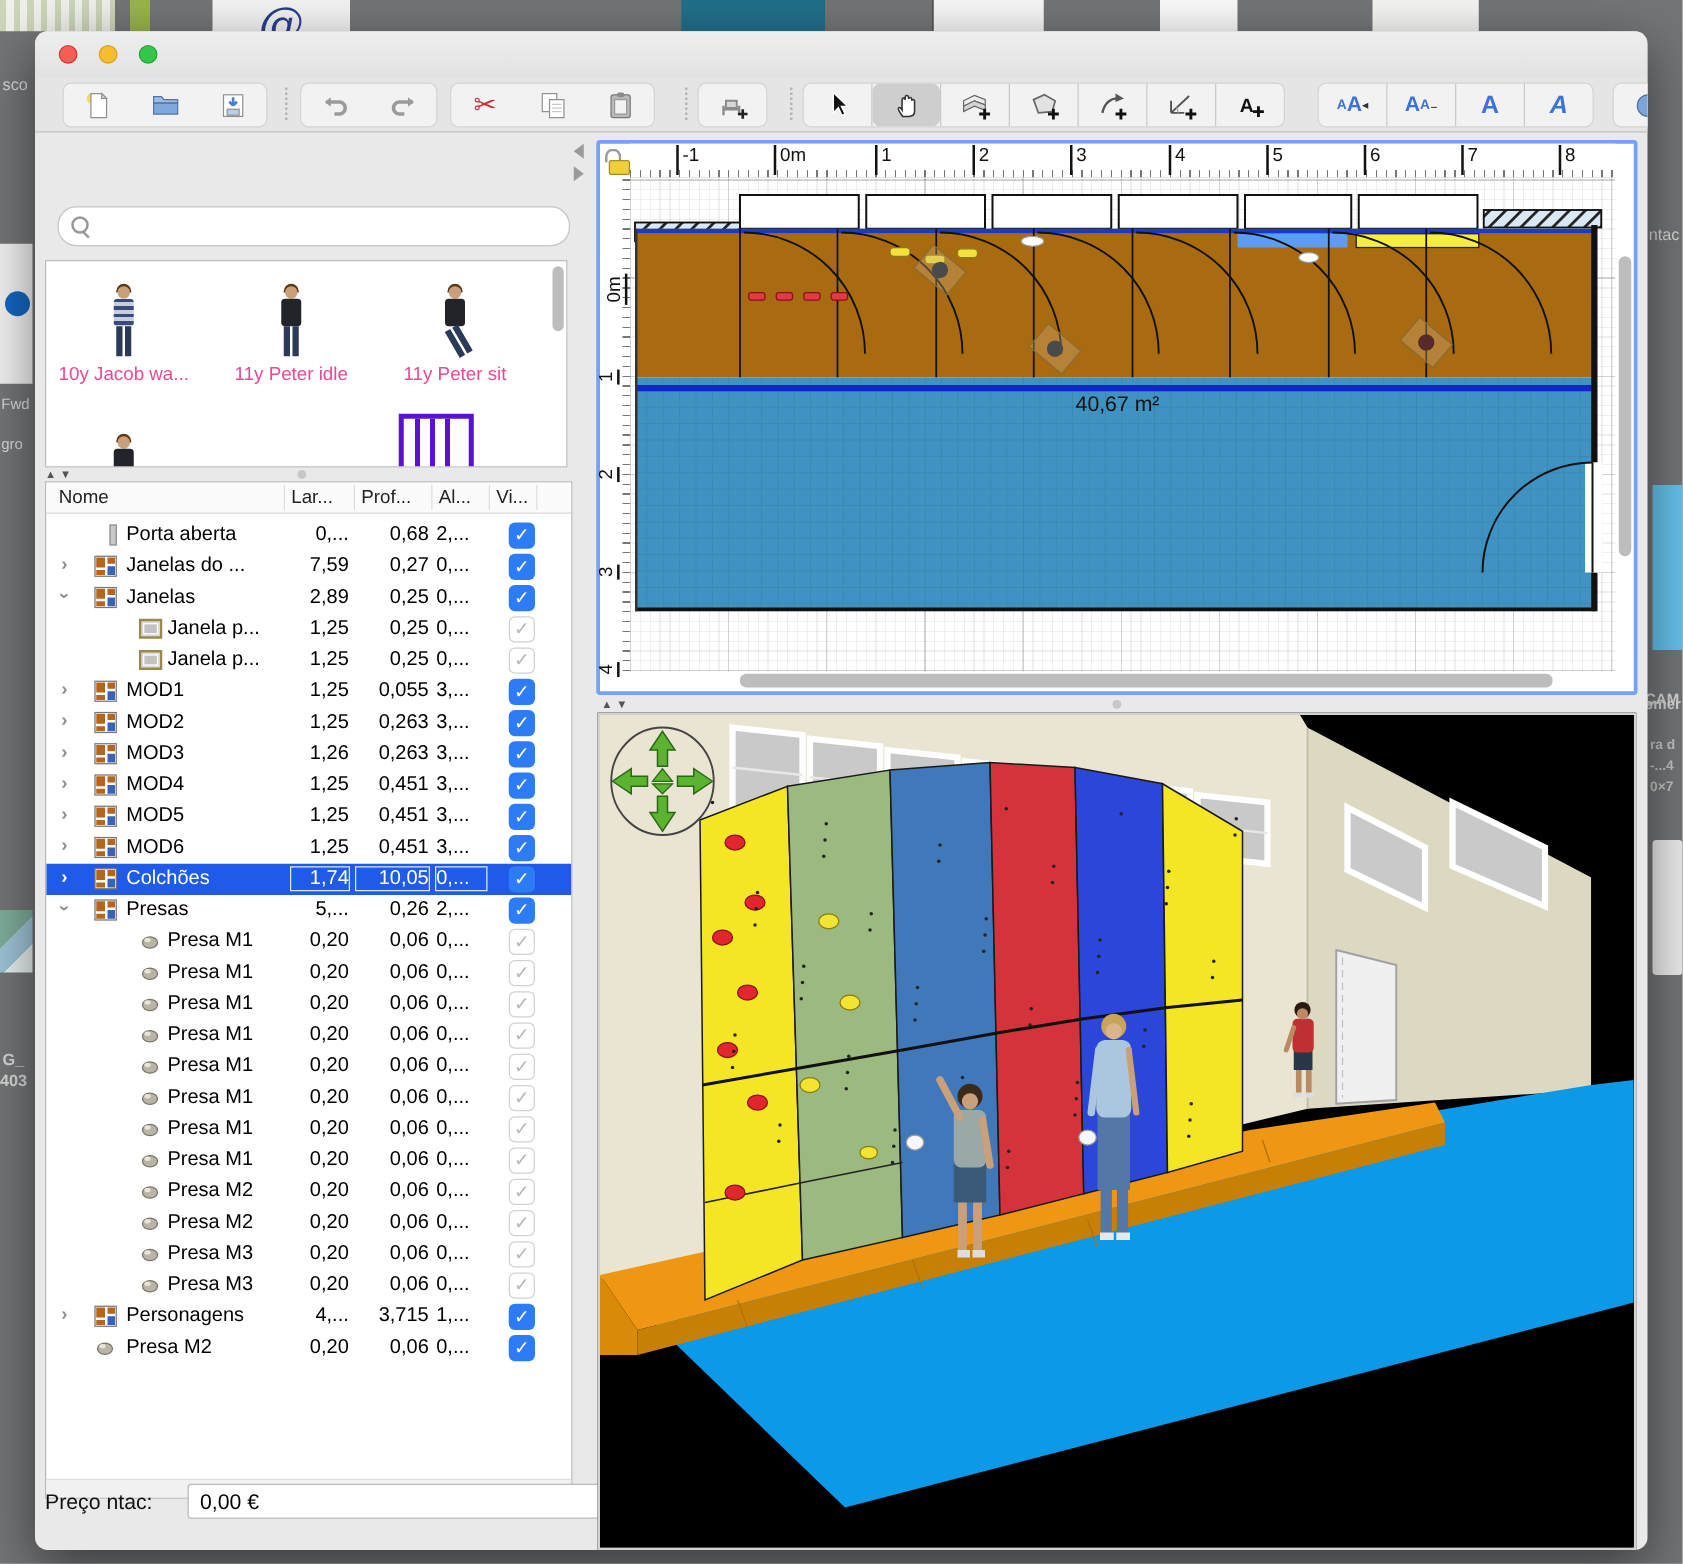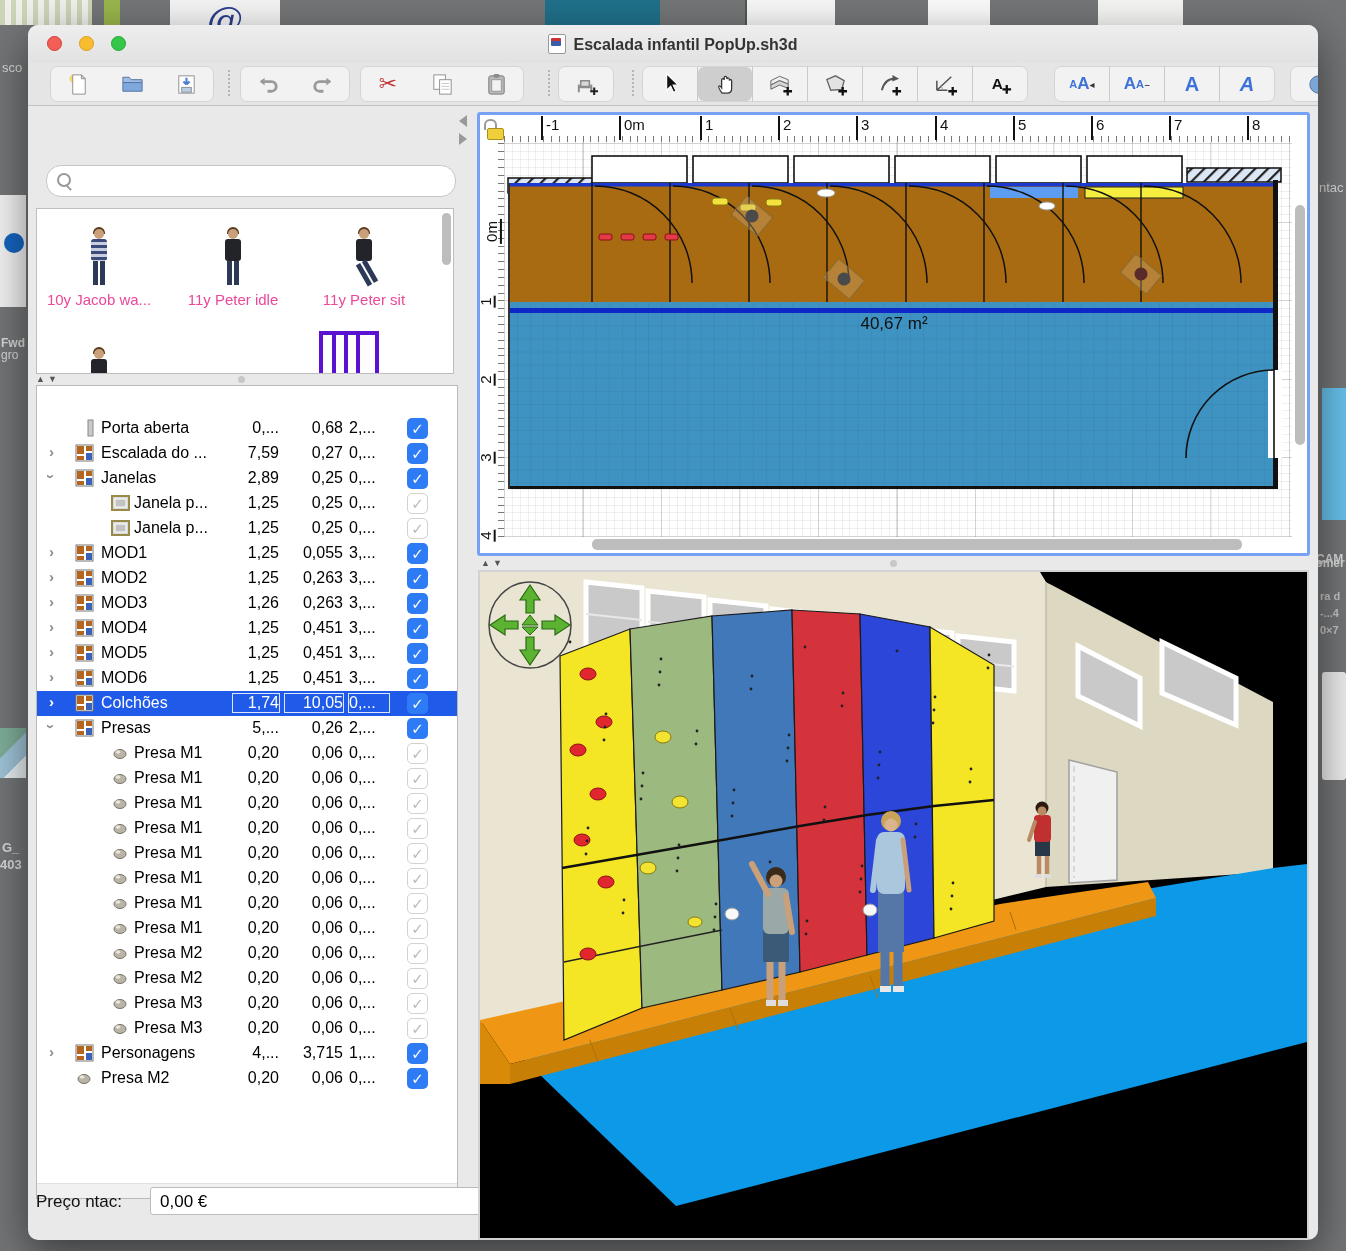--- a/index.html
+++ b/index.html
@@ -94,40 +94,39 @@
 <div class="abs" style="left:104px;top:0;width:16px;height:25px;background:#9ab54c"></div>
 <div class="abs" style="left:170px;top:0;width:110px;height:25px;background:#f4f4f4;overflow:hidden;text-align:center"><span style="font-family:'DejaVu Serif',serif;font-style:italic;color:#2b3f8c;font-size:36px;line-height:40px">@</span></div>
 <div class="abs" style="left:545px;top:0;width:115px;height:25px;background:#20708a"></div>
 <div class="abs" style="left:745px;top:0;width:88px;height:25px;background:#f7f7f7;border-left:2px solid #555"></div>
 <div class="abs" style="left:928px;top:0;width:62px;height:25px;background:#fafafa"></div>
 <div class="abs" style="left:1098px;top:0;width:85px;height:25px;background:#f5f5f3;background-image:linear-gradient(transparent 60%,#bbb 60% 62%,transparent 62%)"></div>
 <div class="frag" style="left:2px;top:60px;font-weight:normal;font-size:13px">sco</div>
 <div class="abs" style="left:0;top:195px;width:26px;height:112px;background:#f2f2f2">
     <div style="position:absolute;left:4px;top:38px;width:20px;height:20px;border-radius:50%;background:#1565c0"></div>
   </div>
-<div class="frag" style="left:1px;top:336px;font-size:12px;font-weight:bold">Fwd</div>
+<div class="frag" style="left:1px;top:316px;font-size:12px;font-weight:normal">Fwd</div>
 <div class="frag" style="left:1px;top:348px;font-size:12px;font-weight:normal">gro</div>
 <div class="abs" style="left:0;top:728px;width:26px;height:50px;background:linear-gradient(135deg,#7fae9a 0 40%,#9fc4d8 40% 70%,#e8f0f2 70%)"></div>
 <div class="frag" style="left:2px;top:840px;font-size:13px">G_</div>
 <div class="frag" style="left:0;top:857px;font-size:13px">403</div>
 <div class="frag" style="left:1319px;top:180px;font-size:13px;font-weight:normal">ntac</div>
 <div class="abs" style="left:1322px;top:388px;width:24px;height:132px;background:#66c2ec"></div>
 <div class="frag" style="left:1316px;top:552px">ÇAM</div>
 <div class="frag" style="left:1316px;top:556px">emer</div>
 <div class="frag" style="left:1320px;top:590px;color:#c4c4c4;font-size:11px">ra d</div>
 <div class="frag" style="left:1320px;top:607px;color:#c4c4c4;font-size:11px">-...4</div>
 <div class="frag" style="left:1320px;top:624px;color:#c4c4c4;font-size:11px">0×7</div>
 <div class="abs" style="left:1322px;top:672px;width:24px;height:108px;background:#ececec;border-radius:3px"></div>
 
 <div id="win">
   <div id="titlebar">
     <div class="light" style="left:19px;background:#f35f57;border:1px solid #d43c32;box-sizing:border-box"></div>
     <div class="light" style="left:51px;background:#f8bd2e;border:1px solid #dd9f1f;box-sizing:border-box"></div>
     <div class="light" style="left:83px;background:#35c74a;border:1px solid #27a637;box-sizing:border-box"></div>
-    <div id="title"><span class="doc"><i></i></span><span>Escalada infantil PopUp.sh3d</span></div>
   </div>
   <div id="toolbar">
       <div class="tgroup" style="left: 22px;">
         <div class="tbtn">
           <svg viewBox="0 0 26 26">
             <circle cx="8" cy="7" r="4.5" fill="#f3d96a"></circle>
             <path d="M7 3h9l4 4v16H7z" fill="#fff" stroke="#909090"></path>
             <path d="M16 3l4 4h-4z" fill="#e4dfc4" stroke="#909090"></path>
           </svg>
         </div>
@@ -321,41 +320,53 @@
           </div>
           <div class="catlabel"></div>
         </div>
       </div>
     <div id="catscroll"></div>
   </div>
   <div class="split-arrows" style="left:8px;top:349px">▲▼</div>
   <div class="split-dot" style="left:210px;top:351px"></div>
 
   <div id="listbox">
+    <div id="lhead">
+        <span style="left: 10px;">Nome</span>
+        <span style="left: 196px;">Lar...</span>
+        <span style="left: 252px;">Prof...</span>
+        <span style="left: 314px;">Al...</span>
+        <span style="left: 360px;">Vi...</span>
+        <i style="left: 190px;"></i>
+        <i style="left: 246px;"></i>
+        <i style="left: 308px;"></i>
+        <i style="left: 354px;"></i>
+        <i style="left: 392px;"></i>
+      </div>
     <div id="lrows">
         <div class="row" style="top: 30px;">
           <span class="icon16" style="left:44px"><svg viewBox="0 0 19 18">
               <rect x="7" y="1" width="5" height="16" fill="#c9c9c9" stroke="#8a8a8a"></rect>
             </svg></span>
           <span class="rname" style="left:64px">Porta aberta</span>
           <span class="rval" style="left:196px;width:46px;">0,...</span>
           <span class="rval" style="left:248px;width:58px;">0,68</span>
           <span class="rval" style="left:312px;width:40px;text-align:left;">2,...</span>
           <span class="cb on">✓</span>
         </div>
         <div class="row" style="top: 55px;">
           <span class="disc ">›</span>
           <span class="icon16" style="left:38px"><svg viewBox="0 0 19 18">
               <rect x="1" y="1" width="17" height="16" fill="#fff" stroke="#777"></rect>
               <rect x="2" y="2" width="7" height="8" fill="#b5651d"></rect>
               <rect x="11" y="2" width="6" height="5" fill="#b5651d"></rect>
               <rect x="2" y="12" width="7" height="4" fill="#b5651d"></rect>
               <rect x="11" y="9" width="6" height="7" fill="#3a62b8"></rect>
             </svg></span>
-          <span class="rname" style="left:64px">Escalada do ...</span>
+          <span class="rname" style="left:64px">Janelas do ...</span>
           <span class="rval" style="left:196px;width:46px;">7,59</span>
           <span class="rval" style="left:248px;width:58px;">0,27</span>
           <span class="rval" style="left:312px;width:40px;text-align:left;">0,...</span>
           <span class="cb on">✓</span>
         </div>
         <div class="row" style="top: 80px;">
           <span class="disc d">›</span>
           <span class="icon16" style="left:38px"><svg viewBox="0 0 19 18">
               <rect x="1" y="1" width="17" height="16" fill="#fff" stroke="#777"></rect>
               <rect x="2" y="2" width="7" height="8" fill="#b5651d"></rect>

